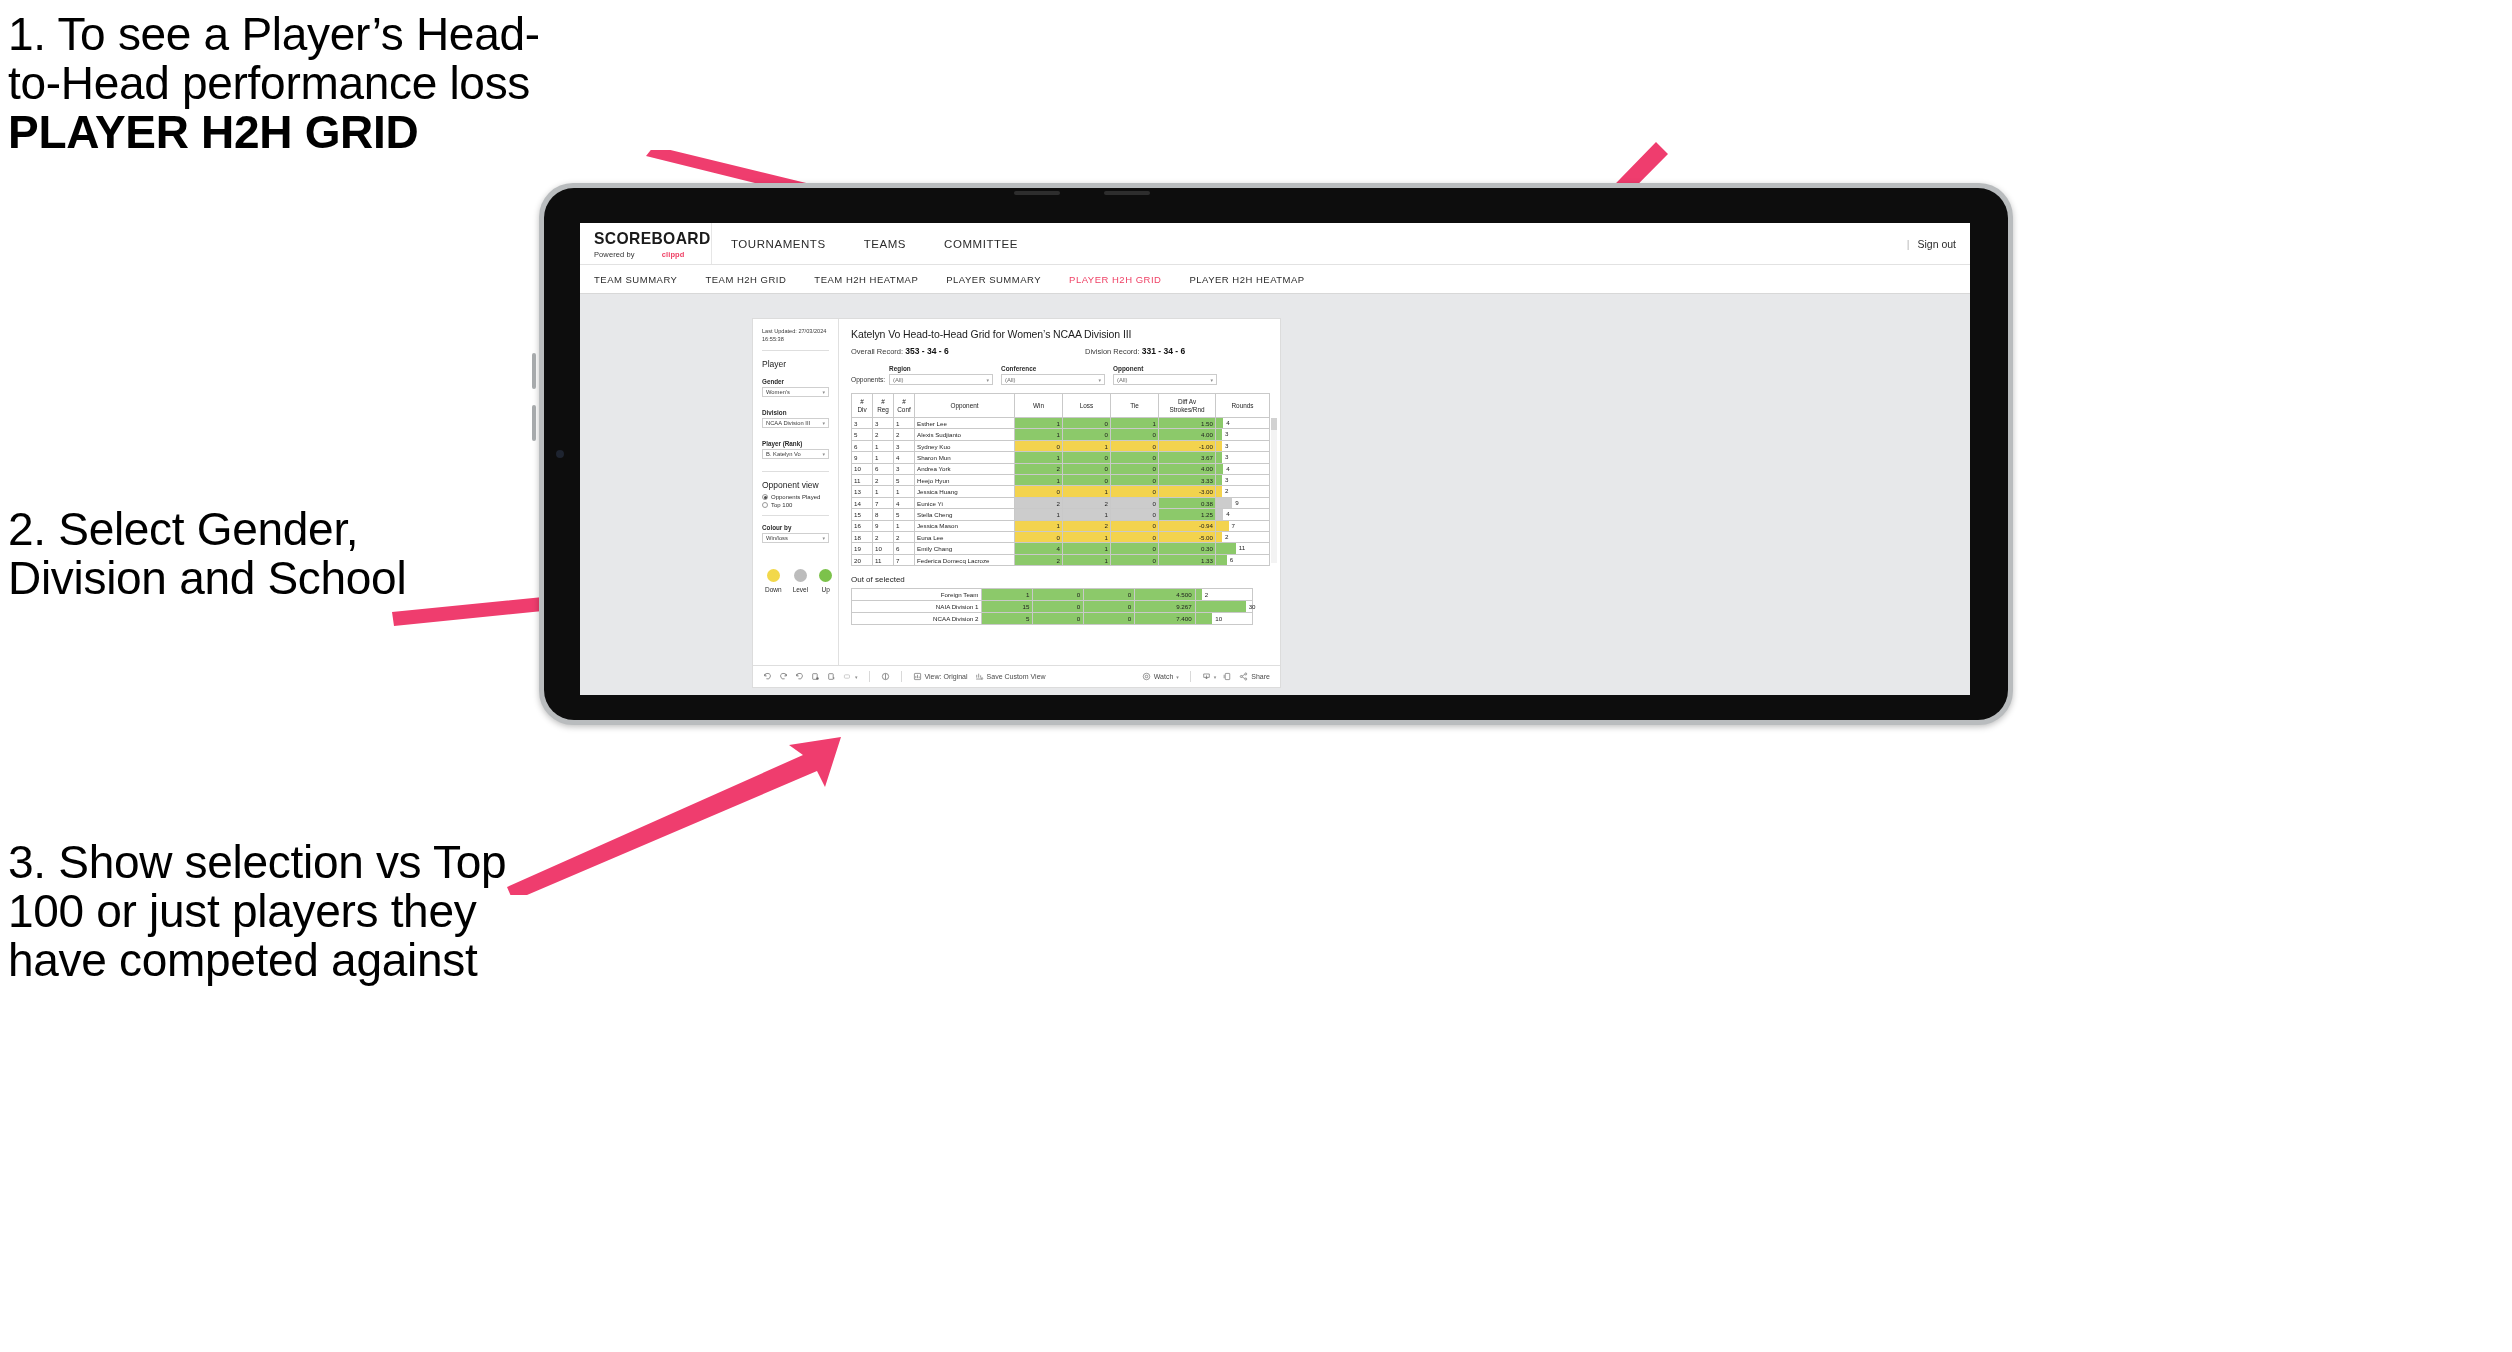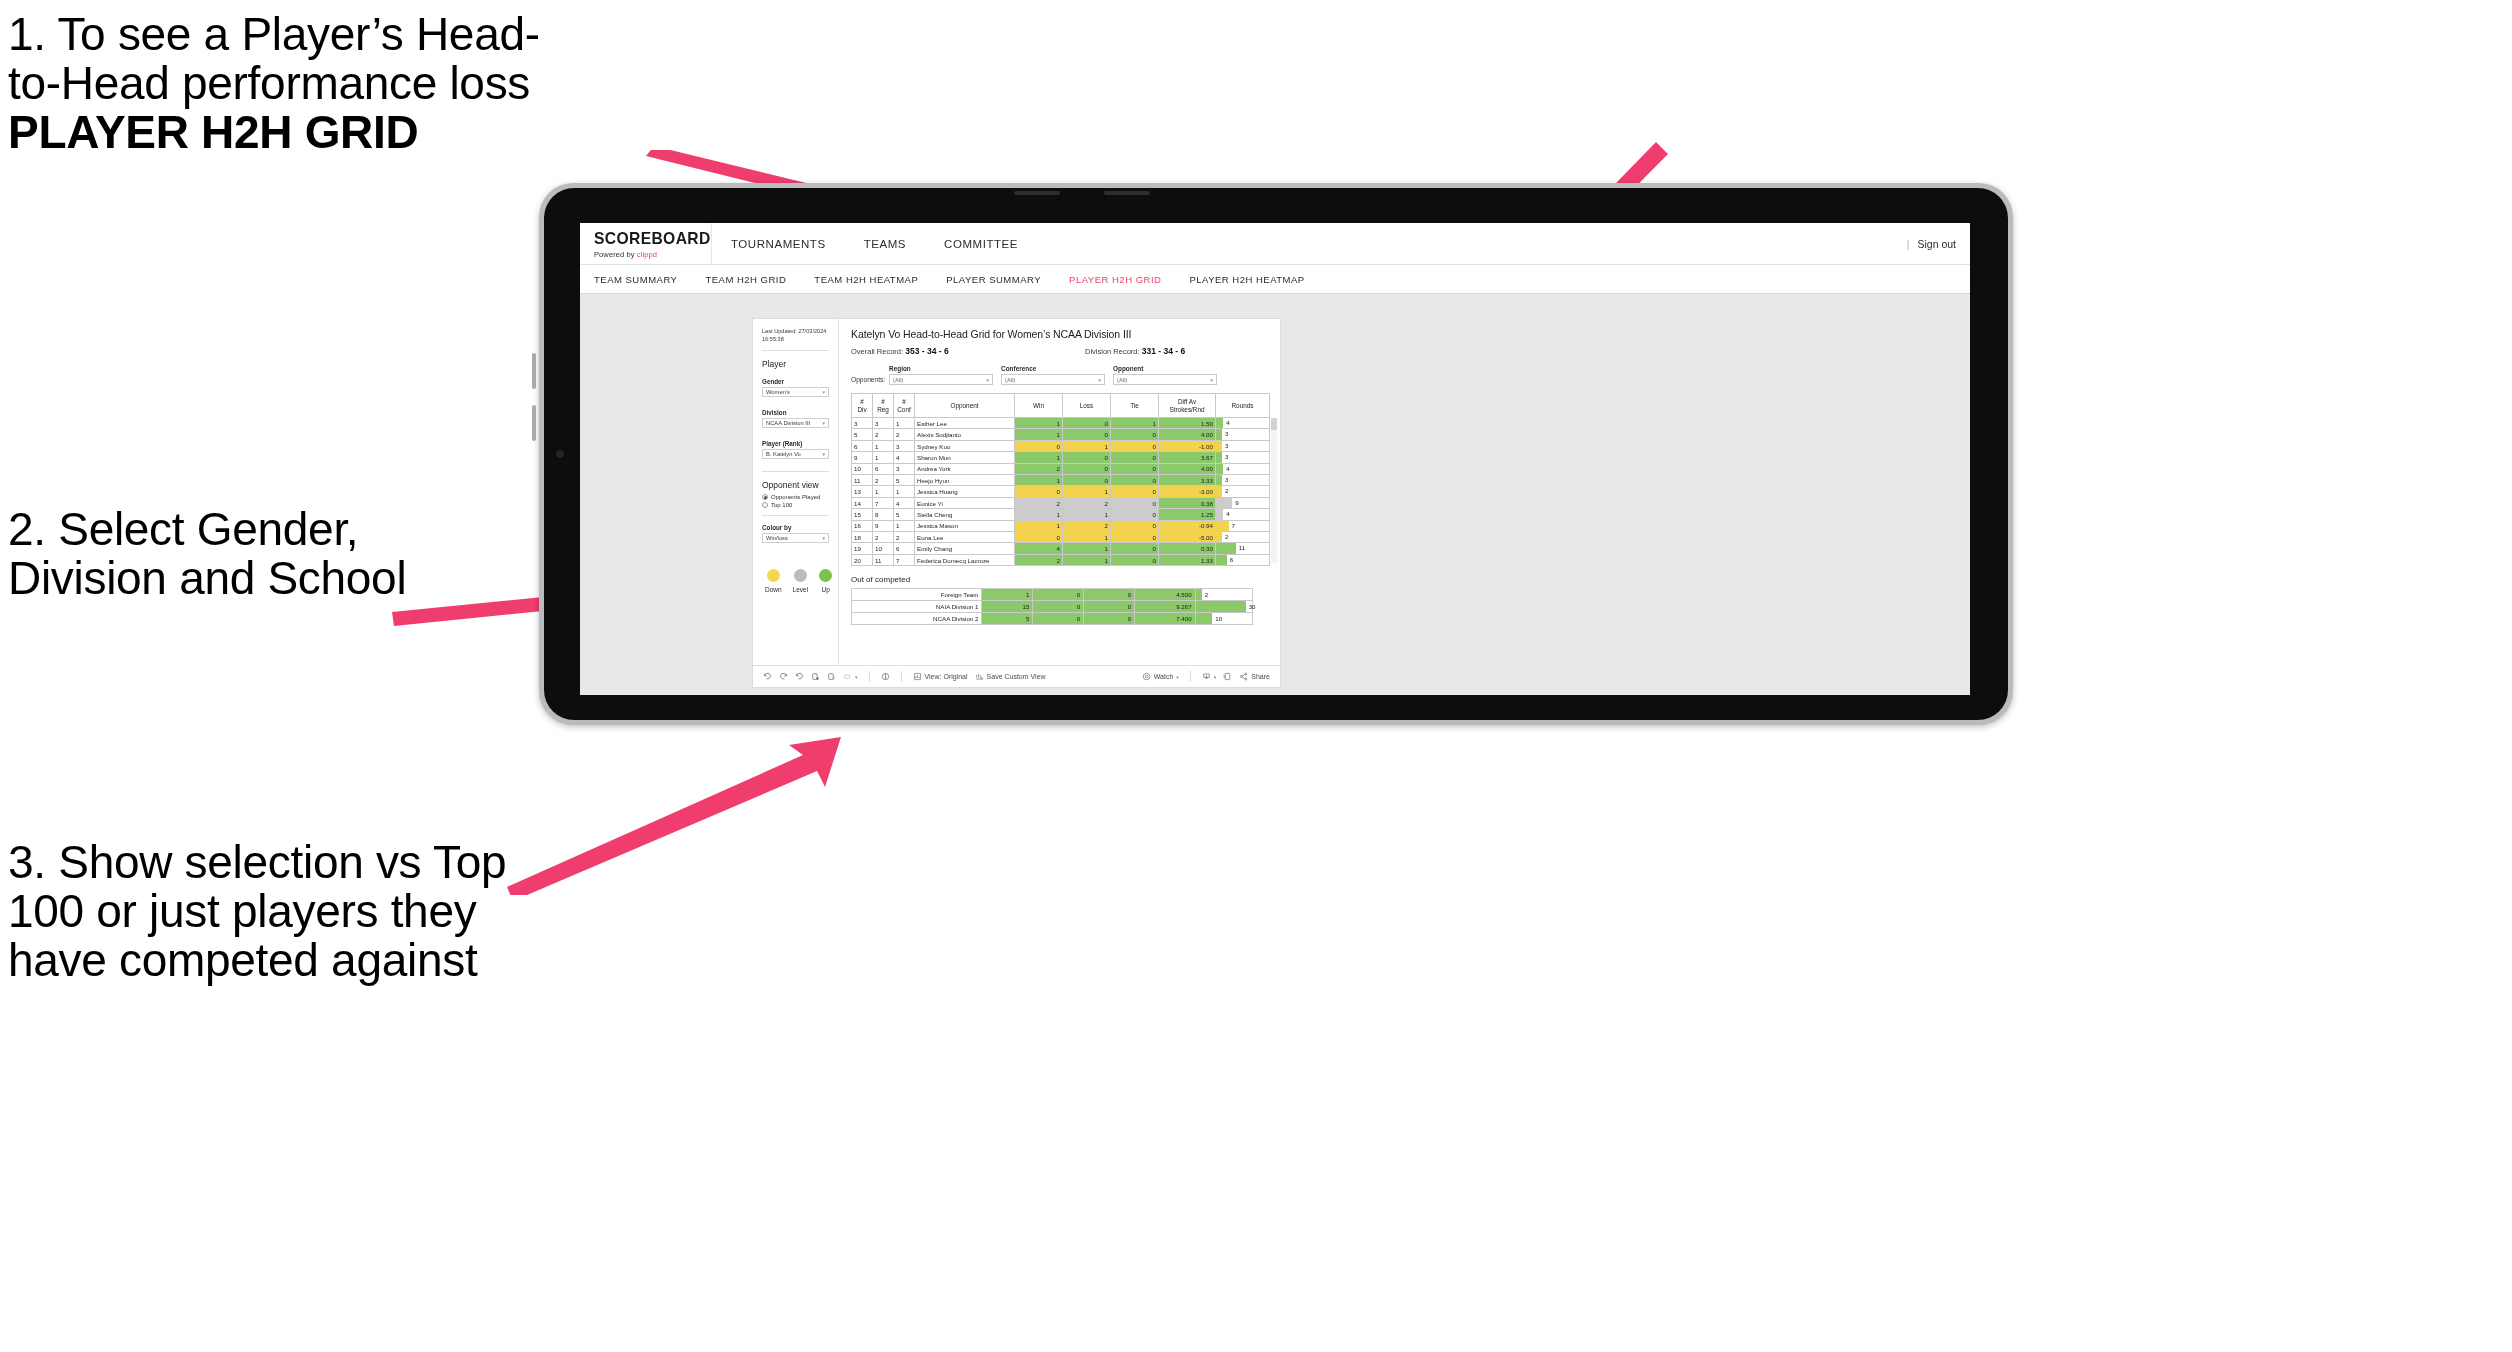--- a/index.html
+++ b/index.html
@@ -81,21 +81,21 @@
     display: flex; flex-direction: column; justify-content: center;
   }
   #logo-title {
     font-family: "Liberation Sans", sans-serif;
     font-weight: bold; font-size: 17px; letter-spacing: 0.4px;
     color: #1a1a1a; transform: scaleX(0.92); transform-origin: left;
   }
   #logo-sub {
     font-size: 7.5px; color: #333; margin-top: 1px; letter-spacing: 0.1px;
   }
-  #logo-sub .clippd { color: #ef4266; font-weight: normal; }
+  #logo-sub .clippd { color: #ef4266; font-weight: bold; margin-left: 25px; }
   .topnav-item {
     padding: 0 19px; height: 100%;
     display: flex; align-items: center;
     font-size: 11.5px; color: #2b2b2b; letter-spacing: 0.55px;
   }
   #topnav-right {
     position: absolute; right: 14px; top: 0; height: 100%;
     display: flex; align-items: center; gap: 8px;
     font-size: 10.5px; color: #2b2b2b;
   }
@@ -539,21 +539,21 @@
                           <td class="c-diff" style="background: rgb(140, 201, 106);">1.33</td>
                           <td class="c-rounds"><div class="rbar" style="width: 10.8px; background: rgb(140, 201, 106);"></div><span class="rnum" style="margin-left: 10.8px;">6</span></td>
                         </tr>
                       </tbody>
                   </table>
                   <div id="vscroll">
                       <div id="vthumb"></div>
                     </div>
                 </div>
 
-                <div id="outdiv-title">Out of competed</div>
+                <div id="outdiv-title">Out of selected</div>
                 <table class="ood">
                   <tbody id="ood-body">
                       <tr>
                         <td class="o-name">Foreign Team</td>
                         <td class="o-n" style="background: rgb(140, 201, 106);">1</td>
                         <td class="o-n" style="background: rgb(140, 201, 106);">0</td>
                         <td class="o-n" style="background: rgb(140, 201, 106);">0</td>
                         <td class="o-diff" style="background: rgb(140, 201, 106);">4.500</td>
                         <td class="o-rounds"><div class="rbar" style="width: 6px; background: rgb(140, 201, 106);"></div><span class="rnum" style="margin-left: 6px; line-height: 11px;">2</span></td>
                       </tr>

